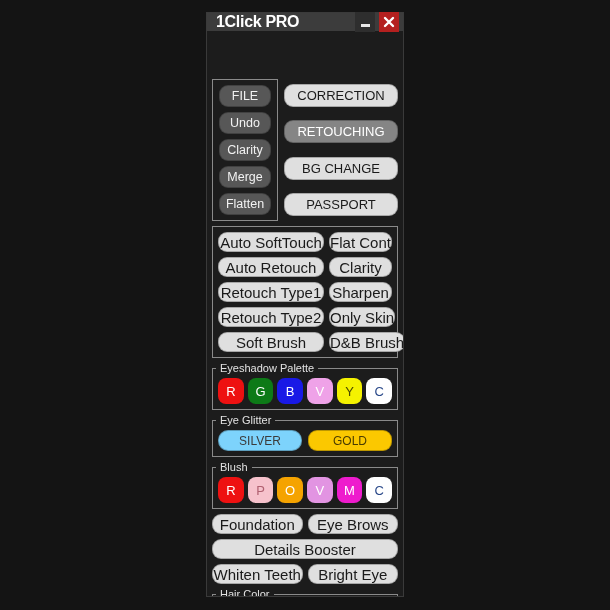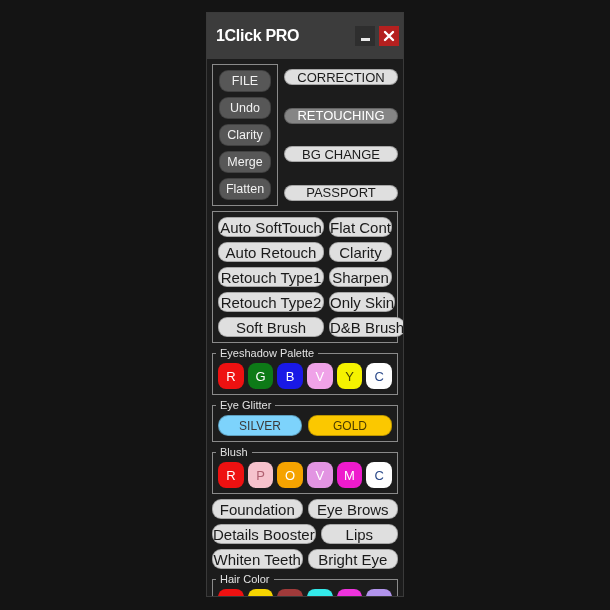--- a/index.html
+++ b/index.html
@@ -23,21 +23,21 @@
     height: 585px;
     background: #1c1c1c;
     border: 1px solid #3a3a3a;
     box-sizing: border-box;
     display: flex;
     flex-direction: column;
   }
 
   
   #title-bar {
-    height: 46px;
+    height: 18px;
     background: #3c3c3c;
     display: flex;
     align-items: center;
     padding: 0 4px 0 9px;
     box-sizing: border-box;
     flex: none;
     justify-content: space-between;
   }
   #app-title {
     color: #ffffff;
@@ -73,20 +73,21 @@
 
   
   #panel-body {
     flex: 1;
     padding: 5px 5px 6px 5px;
     box-sizing: border-box;
     display: flex;
     flex-direction: column;
     gap: 5px;
     overflow: hidden;
+    margin-top: 43px;
   }
 
   .group {
     border: 1px solid #8a8a8a;
     box-sizing: border-box;
     padding: 5px;
     position: relative;
   }
   .group.titled {
     padding-top: 9px;
@@ -153,21 +154,21 @@
   #mode-buttons {
     flex: 1;
     display: flex;
     flex-direction: column;
     gap: 5px;
     justify-content: space-between;
     padding: 5px 0;
     box-sizing: border-box;
   }
   #mode-buttons .btn {
-    height: 16px;
+    height: 23px;
     font-size: 13px;
     width: 100%;
   }
 
   
   .grid2 {
     display: flex;
     flex-direction: column;
     gap: 5px;
   }
@@ -306,21 +307,20 @@
       </div>
     </div>
 
     <div class="grid2">
       <div class="grid-row">
         <div class="btn light col-half">Foundation</div>
         <div class="btn light col-half">Eye Brows</div>
       </div>
       <div class="grid-row">
         <div class="btn light col-half">Details Booster</div>
-        <div class="btn light col-half">Lips</div>
       </div>
       <div class="grid-row">
         <div class="btn light col-half">Whiten Teeth</div>
         <div class="btn light col-half">Bright Eye</div>
       </div>
     </div>
 
     <div class="group titled">
       <div class="group-title">Hair Color</div>
       <div class="swatch-row">

